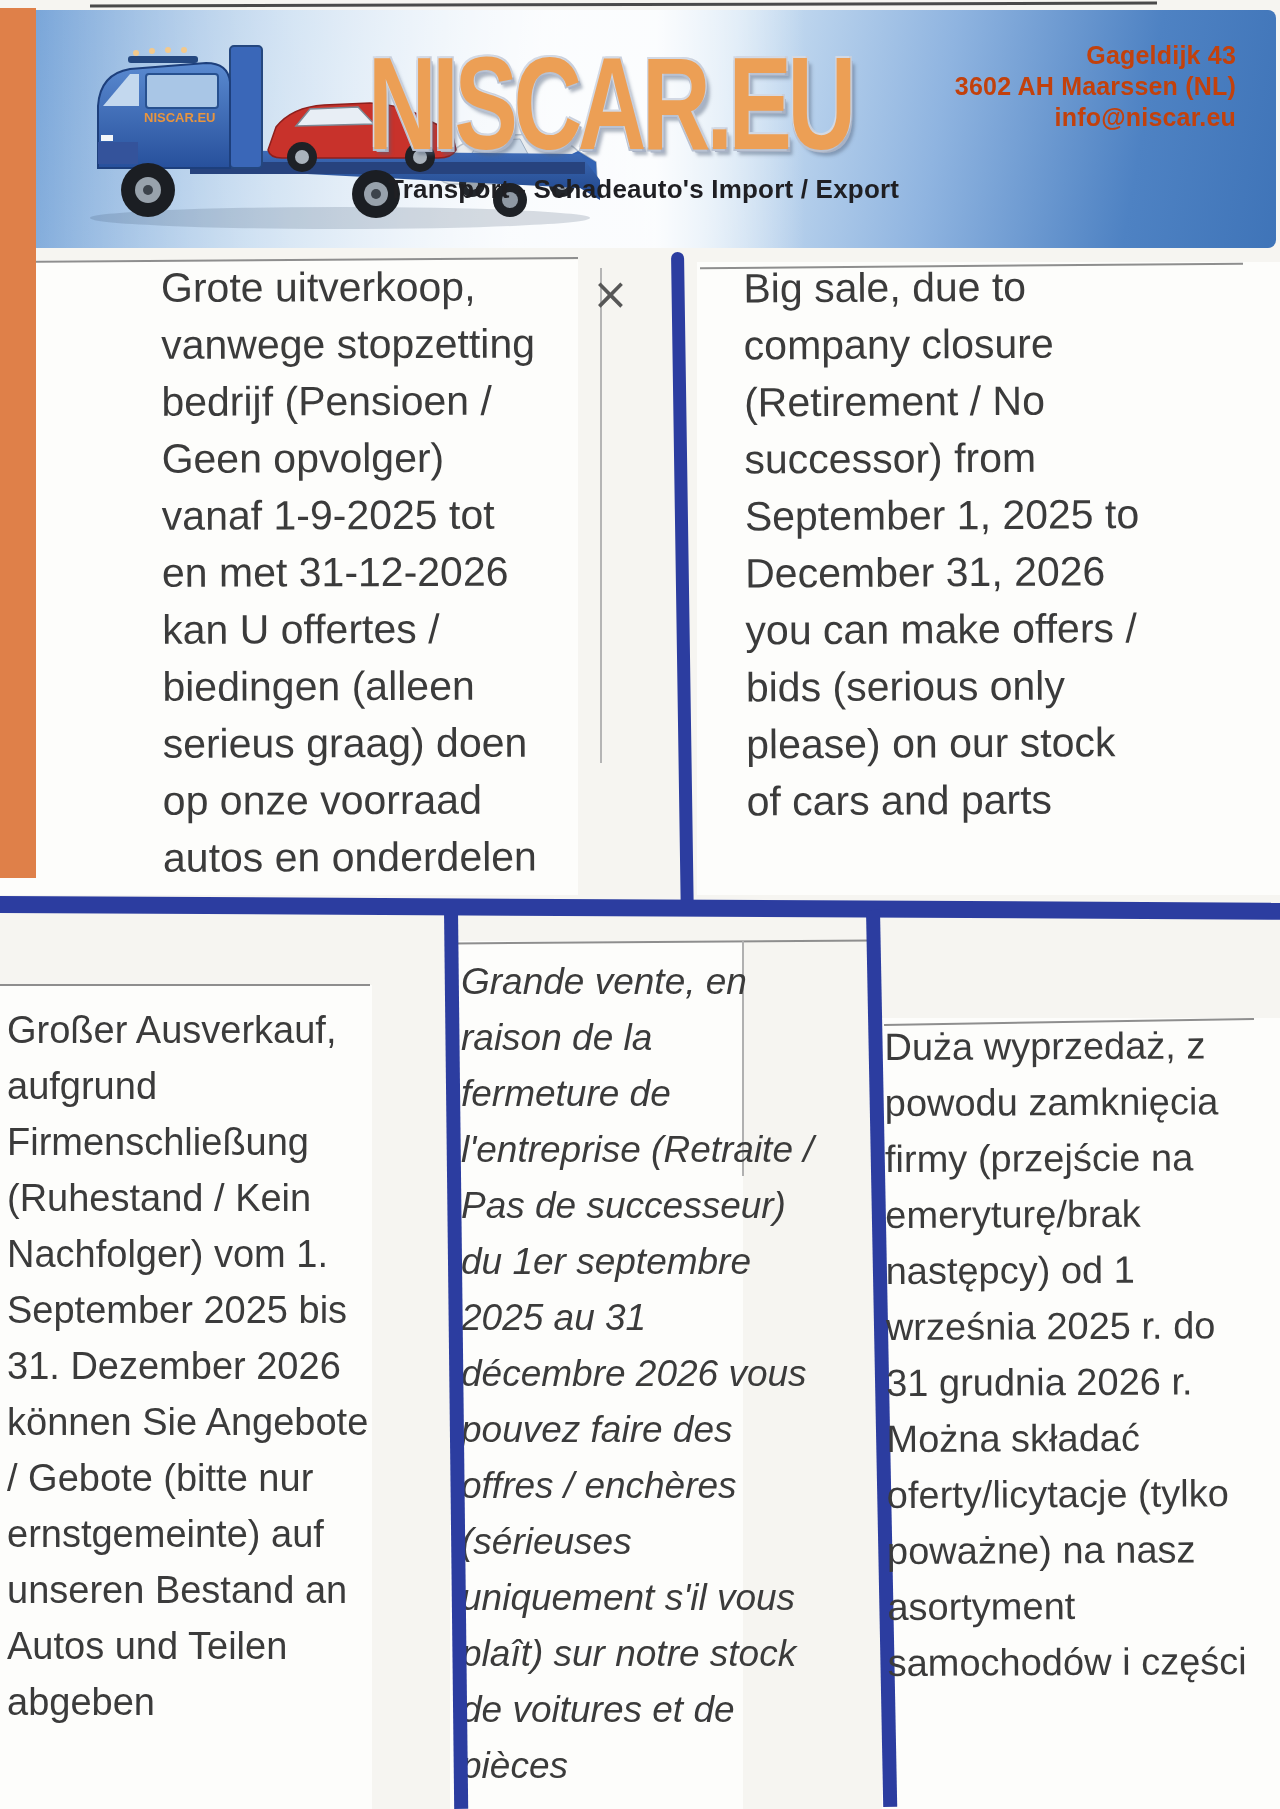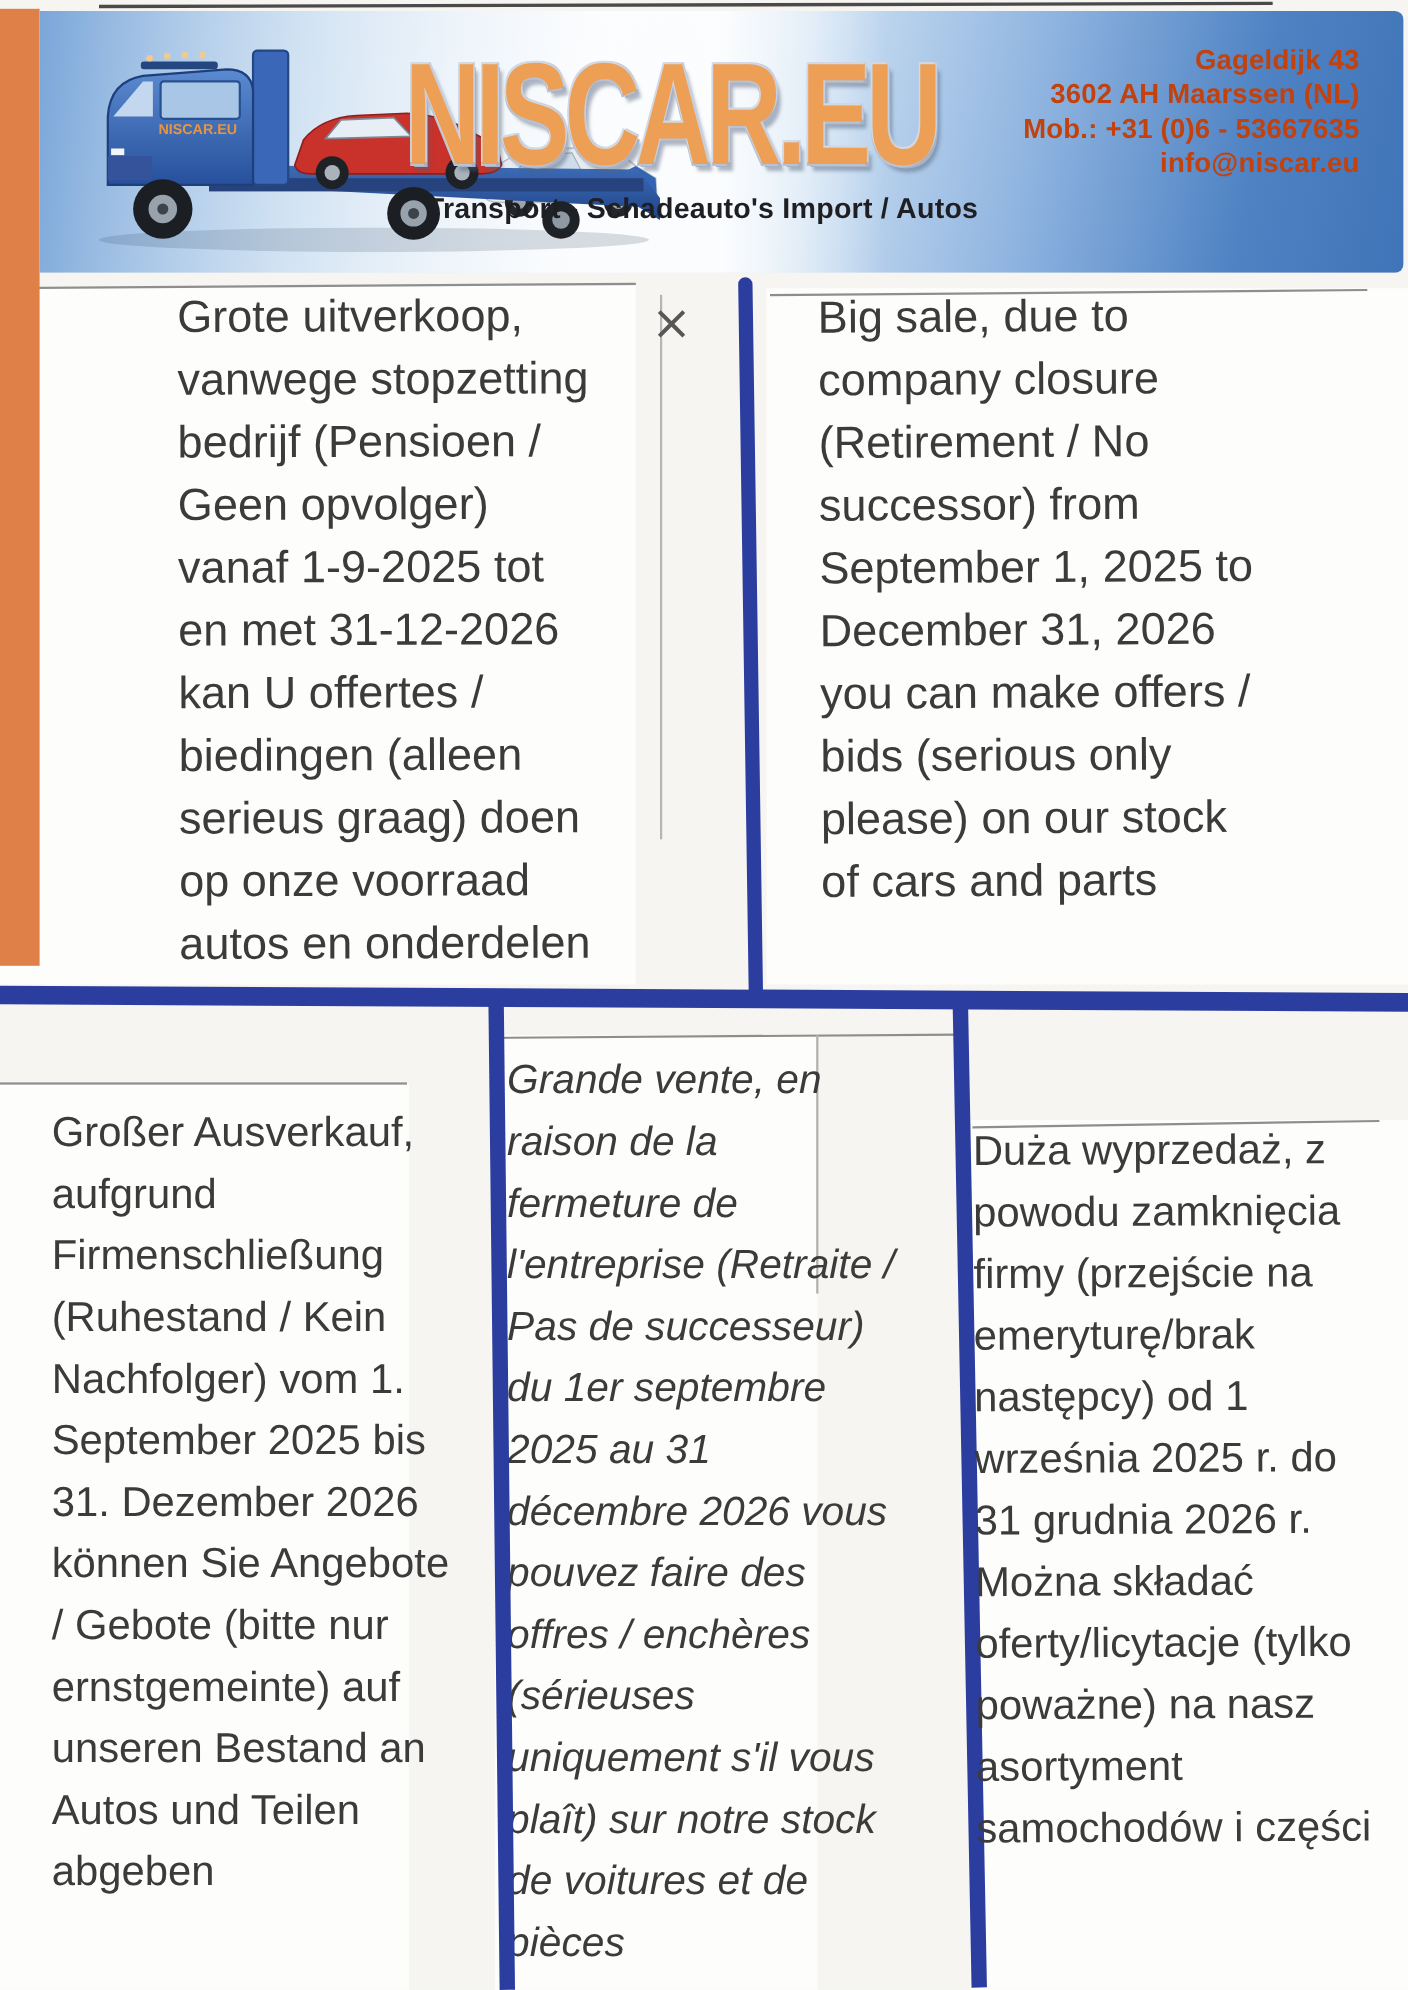--- a/index.html
+++ b/index.html
@@ -43,21 +43,21 @@
   .v1{left:671px;top:252px;width:13px;height:652px;border-radius:7px 7px 2px 2px;transform:rotate(-.85deg);transform-origin:top center;z-index:4;}
   .h1{left:-6px;top:896px;width:1292px;height:17px;transform:rotate(.3deg);transform-origin:left center;z-index:4;}
   .v2{left:444px;top:910px;width:14px;height:899px;transform:rotate(-.65deg);transform-origin:top center;z-index:4;}
   .v3{left:866px;top:910px;width:14px;height:897px;transform:rotate(-1.1deg);transform-origin:top center;z-index:4;}
   
   .notice{
     position:absolute;white-space:pre-line;color:#3b3b3b;z-index:3;
   }
   .nl{left:162px;top:259px;width:470px;font-size:41px;line-height:57px;transform:rotate(-.2deg);}
   .en{left:745px;top:259px;width:480px;font-size:41px;line-height:57px;transform:rotate(-.35deg);}
-  .de{left:7px;top:1002px;width:420px;font-size:38px;line-height:56px;margin-left:40px;}
+  .de{left:7px;top:1002px;width:420px;font-size:38px;line-height:56px;}
   .fr{left:461px;top:954px;width:450px;font-size:37px;line-height:56px;z-index:3;font-style:italic;}
   .pl{left:886px;top:1018px;width:400px;font-size:38px;line-height:56px;z-index:5;transform:rotate(-.3deg);}
   .close-x{
     position:absolute;left:592px;top:272px;z-index:6;
     font-size:44px;line-height:44px;color:#575757;cursor:pointer;
     font-family:"DejaVu Sans", sans-serif;
   }
 </style>
 </head>
 <body>
@@ -130,26 +130,25 @@
   </g>
   <circle cx="108" cy="180" r="27" fill="#1b1e23"></circle>
     <circle cx="108" cy="180" r="13" fill="#98a2ac"></circle>
     <circle cx="108" cy="180" r="5" fill="#3c434b"></circle>
   <circle cx="336" cy="184" r="24" fill="#1b1e23"></circle>
     <circle cx="336" cy="184" r="12" fill="#98a2ac"></circle>
     <circle cx="336" cy="184" r="5" fill="#3c434b"></circle>
 </svg>
 
 <div class="logo">NISCAR.EU</div>
-<div class="tagline">Transport - Schadeauto's Import / Autos</div>
+<div class="tagline">Transport - Schadeauto's Import / Export</div>
 
 <div class="contact">
   <div>Gageldijk 43</div>
   <div>3602 AH  Maarssen (NL)</div>
-  <div>Mob.: +31 (0)6 - 53667635</div>
   <div>info@niscar.eu</div>
 </div>
 
 <div class="close-x">×</div>
 
 <div class="notice nl">Grote uitverkoop,
 vanwege stopzetting
 bedrijf (Pensioen /
 Geen opvolger)
 vanaf 1-9-2025 tot

